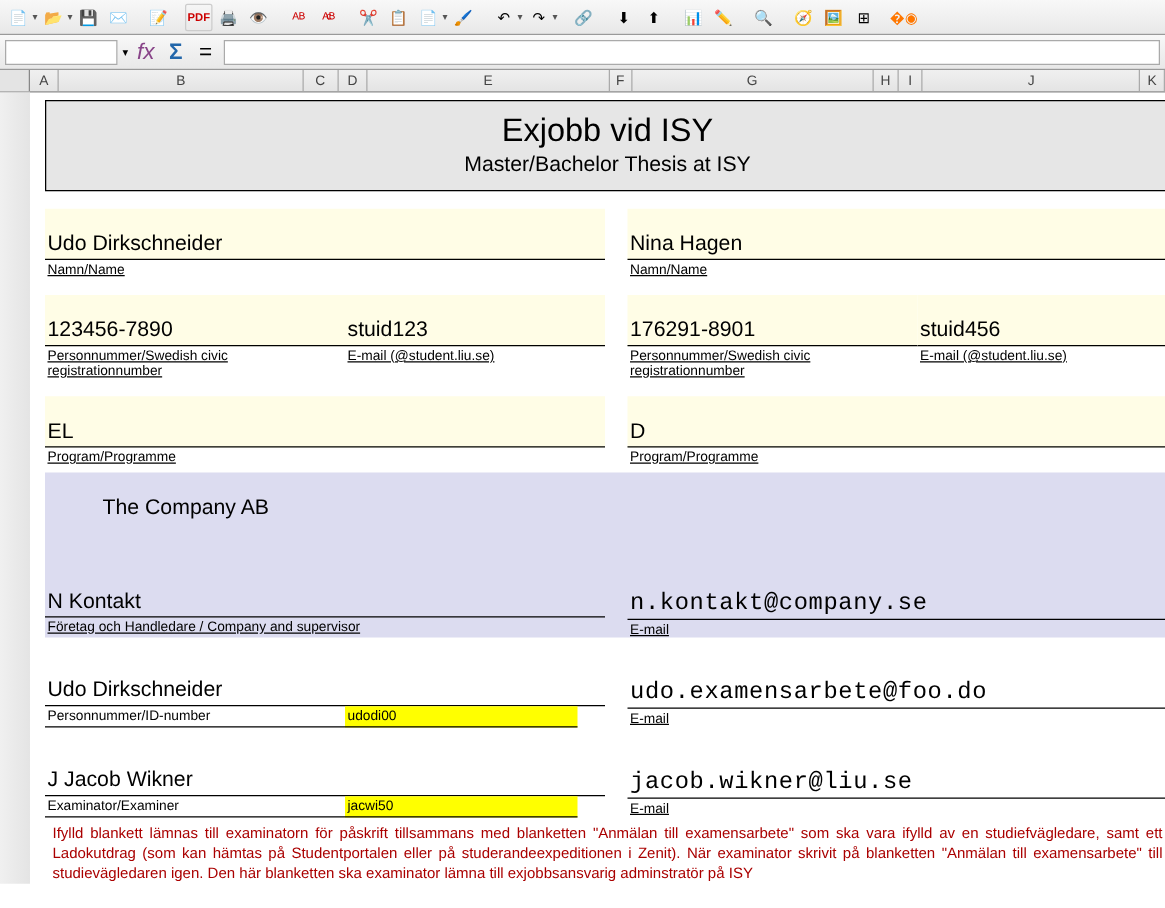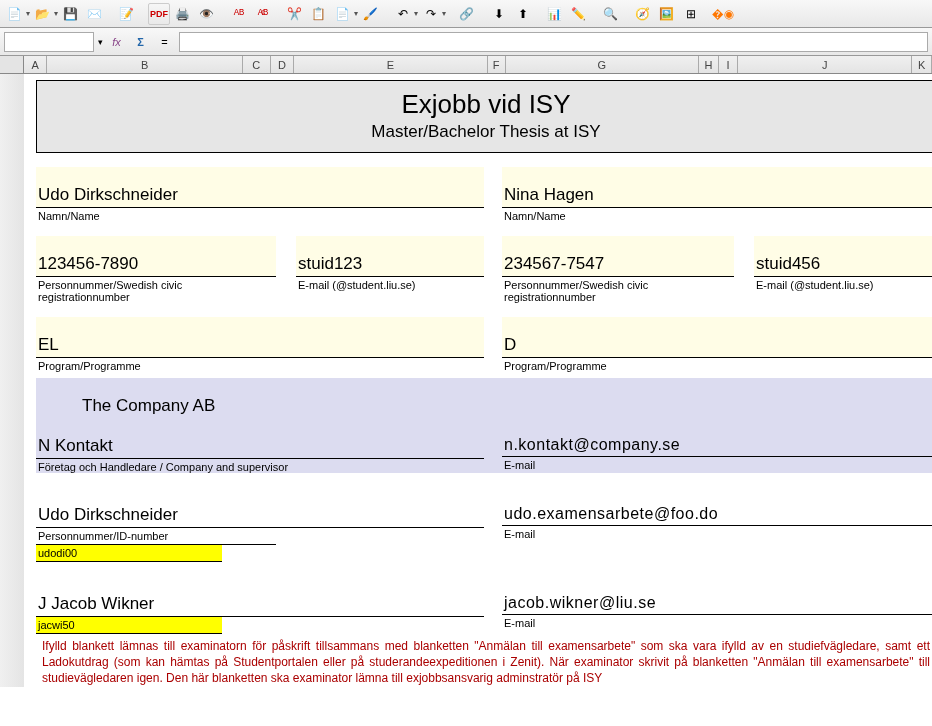--- a/index.html
+++ b/index.html
@@ -6,54 +6,54 @@
 body { font-family: Arial, sans-serif; font-size: 12px; background: #fff; overflow: hidden; }
 
 .toolbar { background: linear-gradient(#f8f8f8, #e8e8e8); border-bottom: 1px solid #999; padding: 2px 4px; display: flex; gap: 2px; align-items: center; height: 28px; }
 .toolbar .tb-btn { width: 22px; height: 22px; display: inline-flex; align-items: center; justify-content: center; border-radius: 2px; cursor: pointer; }
 .toolbar .sep { width: 6px; }
 .toolbar .dropdown-arrow { font-size: 8px; margin-left: -2px; color: #555; }
 
 .formula-bar { background: linear-gradient(#f8f8f8, #e8e8e8); border-bottom: 1px solid #999; padding: 2px 4px; display: flex; align-items: center; height: 28px; gap: 4px; }
 .cell-ref-box { width: 90px; height: 20px; border: 1px solid #aaa; background: #fff; padding: 1px 4px; }
 .fn-area { display: flex; gap: 4px; align-items: center; }
-.fn-btn { width: 20px; height: 20px; display: inline-flex; align-items: center; justify-content: center; font-size: 11px; cursor: pointer; }
+.fn-btn { width: 20px; height: 20px; display: inline-flex; align-items: center; justify-content: center; font-size: 18px; cursor: pointer; }
 .formula-input { flex: 1; height: 20px; border: 1px solid #aaa; background: #fff; padding: 1px 4px; }
 
 .sheet-area { position: relative; }
 .col-headers { display: flex; background: linear-gradient(#f0f0f0, #e4e4e4); border-bottom: 1px solid #888; height: 18px; }
 .corner { width: 24px; border-right: 1px solid #888; background: #e4e4e4; }
 .col-h { border-right: 1px solid #aaa; text-align: center; font-size: 11px; color: #444; line-height: 18px; }
 .row-headers { position: absolute; left: 0; top: 18px; width: 24px; background: linear-gradient(90deg,#f0f0f0,#e4e4e4); }
 
 .content { margin-left: 24px; position: relative; }
 
 .doc-title-box { background: #e6e6e6; border: 1px solid #000; padding: 8px 0 10px 0; text-align: center; }
 .doc-title { font-size: 26px; font-weight: normal; }
 .doc-subtitle { font-size: 17px; margin-top: 2px; }
 
 .section { display: flex; margin-top: 14px; }
 .col-left { width: 448px; margin-right: 18px; }
 .col-right { width: 430px; }
 
 .field-box { border-bottom: 1px solid #000; padding: 18px 4px 2px 2px; font-size: 17px; }
 .yellow { background: #fffde6; }
-.field-label { font-size: 11px; padding: 2px 2px 0 2px; }
-.mono { font-family: Liberation Sans, sans-serif; font-size: 16px; letter-spacing: 0.5px; }
+.field-label { font-size: 11px; padding: 2px 2px 0 2px; text-decoration: underline; }
+.mono { font-family: Liberation Mono, monospace; font-size: 19px; letter-spacing: 0.5px; }
 
 .half-row { display: flex; }
 .half-row .half-l { width: 240px; }
-.half-row .half-r { flex: 1; margin-left: 20px; }
+.half-row .half-r { flex: 1; }
 
 .lavender-block { background: #dcdcf0; padding-top: 14px; }
-.lavender-block .field-box { background: transparent; padding-top: 6px; }
+.lavender-block .field-box { background: transparent; padding-top: 6px; margin-top: 35px; }
 .lav-company { font-size: 17px; padding: 4px 2px 14px 2px; margin-left: 44px; }
 
 .id-cell { background: #ffff00; border-bottom: 1px solid #000; font-size: 11px; padding: 2px; width: 186px; }
-.id-row { display: flex; flex-direction: column; }
+.id-row { display: flex; }
 .id-row .id-label { width: 240px; border-bottom: 1px solid #000; font-size: 11px; padding: 2px; }
 
 .red-text { color: #aa0000; font-size: 12px; text-align: justify; padding: 4px 6px 0 6px; line-height: 1.35; }
 
 .doc-wrap { width: 900px; }
 </style>
 </head>
 <body>
 
 <div class="toolbar">
@@ -161,21 +161,21 @@
             </div>
           </div>
           <div class="half-row">
             <div class="half-l field-label">Personnummer/Swedish civic registrationnumber</div>
             <div class="half-r field-label">E-mail (@student.liu.se)</div>
           </div>
         </div>
         <div class="col-right">
           <div class="half-row">
             <div class="half-l" style="width:232px">
-              <div class="field-box yellow">234567-7547</div>
+              <div class="field-box yellow">176291-8901</div>
             </div>
             <div class="half-r">
               <div class="field-box yellow">stuid456</div>
             </div>
           </div>
           <div class="half-row">
             <div class="half-l field-label" style="width:232px">Personnummer/Swedish civic registrationnumber</div>
             <div class="half-r field-label">E-mail (@student.liu.se)</div>
           </div>
         </div>
@@ -218,20 +218,21 @@
         <div class="col-right">
           <div class="field-box mono">udo.examensarbete@foo.do</div>
           <div class="field-label" style="border-top:0">E-mail</div>
         </div>
       </div>
 
       <div class="section">
         <div class="col-left">
           <div class="field-box">J Jacob Wikner</div>
           <div class="id-row">
+            <div class="id-label">Examinator/Examiner</div>
             <div class="id-cell">jacwi50</div>
           </div>
         </div>
         <div class="col-right">
           <div class="field-box mono">jacob.wikner@liu.se</div>
           <div class="field-label">E-mail</div>
         </div>
       </div>
 
       <div class="red-text">Ifylld blankett lämnas till examinatorn för påskrift tillsammans med blanketten "Anmälan till examensarbete" som ska vara ifylld av en studiefvägledare, samt ett Ladokutdrag (som kan hämtas på Studentportalen eller på studerandeexpeditionen i Zenit). När examinator skrivit på blanketten "Anmälan till examensarbete" till studievägledaren igen. Den här blanketten ska examinator lämna till exjobbsansvarig adminstratör på ISY</div>

